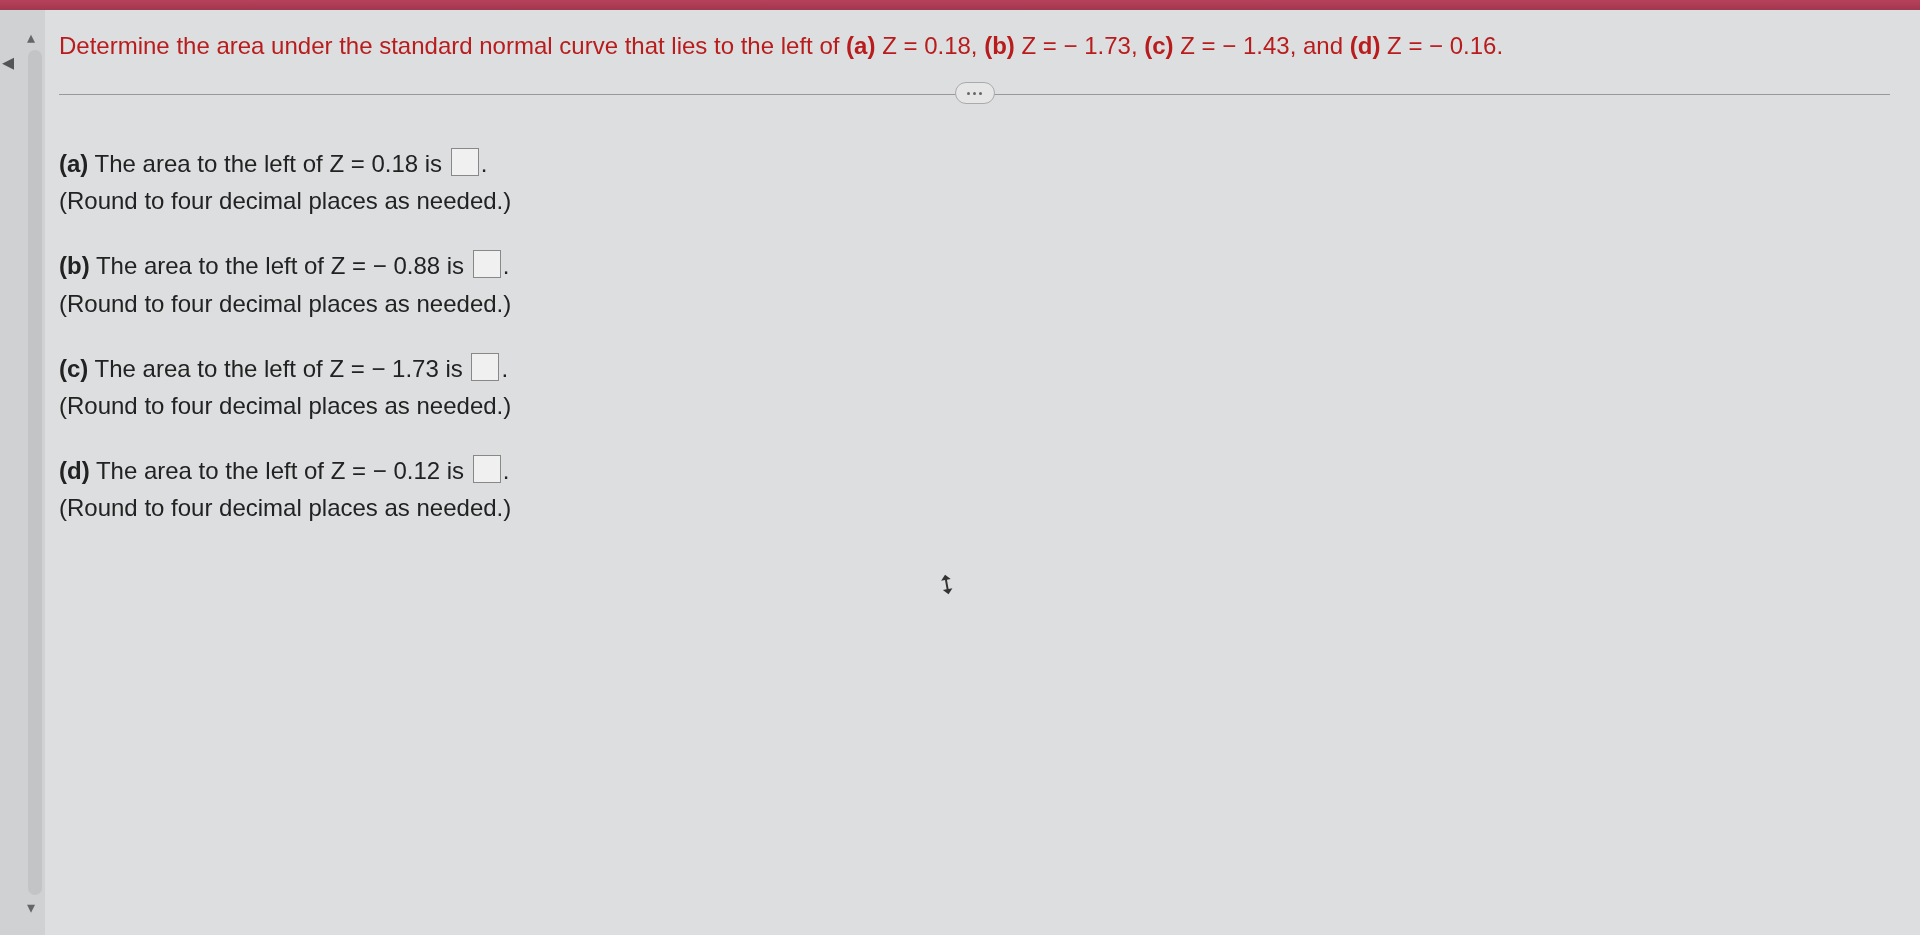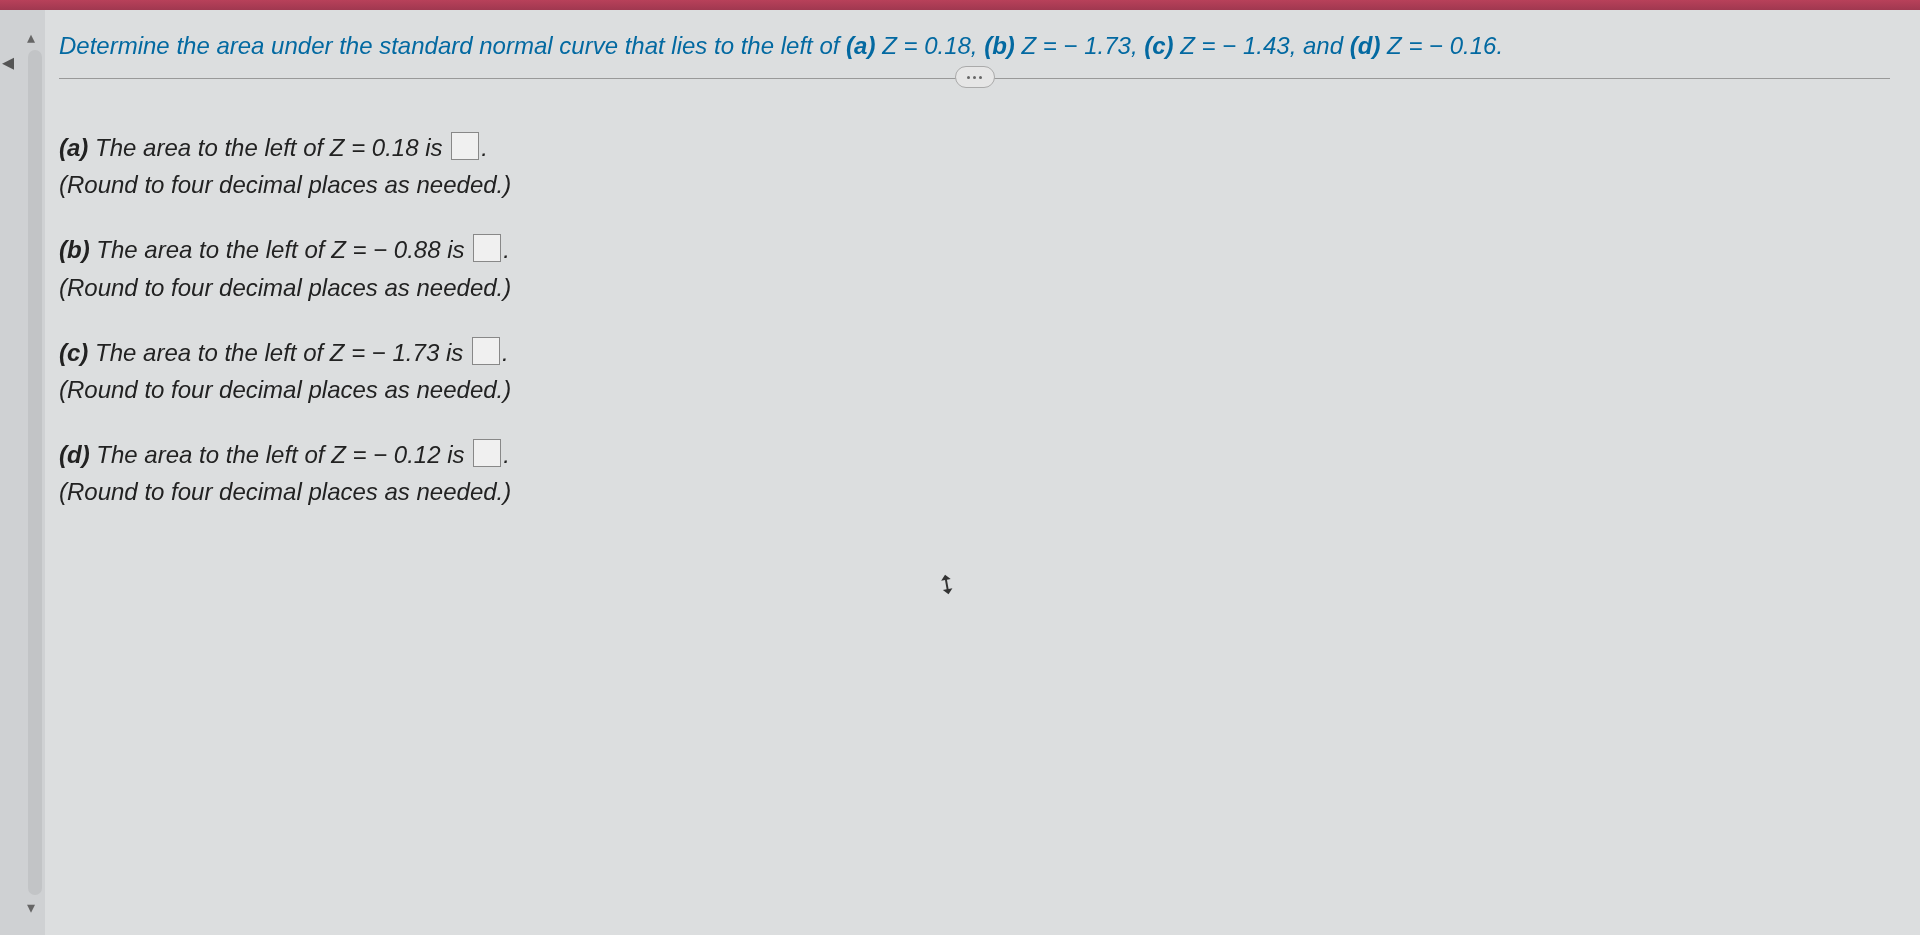--- a/index.html
+++ b/index.html
@@ -50,24 +50,23 @@
 .scroll-down-icon { bottom: 18px; }
 .content {
   flex: 1;
   padding: 18px 30px 30px 14px;
   background: #dcdedf;
   position: relative;
   font-size: 24px;
   color: #222;
 }
 .question-header {
-  margin-bottom: 14px;
+  margin-bottom: 30px;
   line-height: 1.5;
-  color: #0369a1;
-  font-style: italic;
+  color: #b91c1c;
 }
 .divider {
   border: none;
   border-top: 1px solid #999;
   margin: 0 0 50px 0;
   position: relative;
 }
 .dots-pill {
   position: absolute;
   left: 50%;
@@ -82,21 +81,20 @@
   align-items: center;
   justify-content: center;
   gap: 3px;
 }
 .dots-pill span {
   width: 3px; height: 3px; background: #666; border-radius: 50%;
 }
 .part {
   margin-bottom: 28px;
   line-height: 1.55;
-  font-style: italic;
 }
 .part-label { font-weight: bold; }
 .answer-box {
   display: inline-block;
   width: 28px;
   height: 28px;
   border: 1px solid #888;
   background: #f0f0f0;
   vertical-align: -4px;
   margin: 0 2px;

